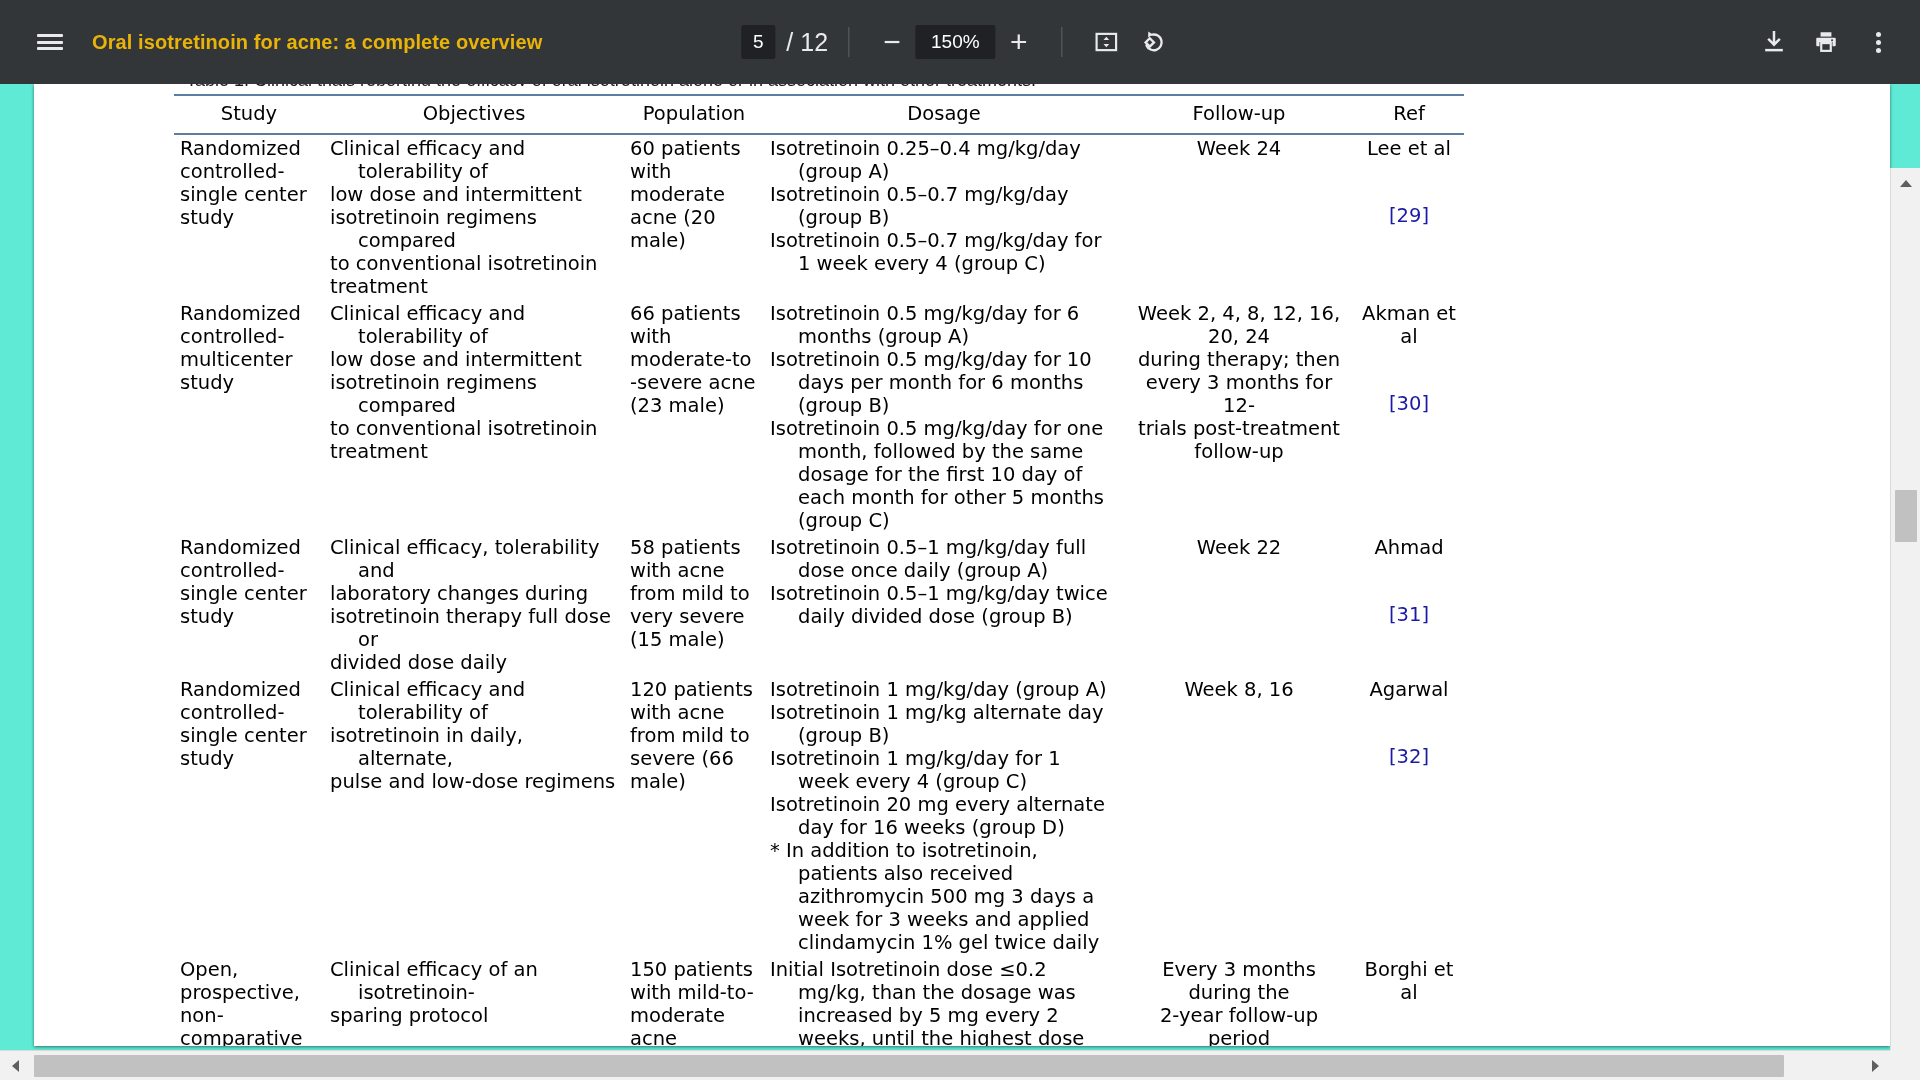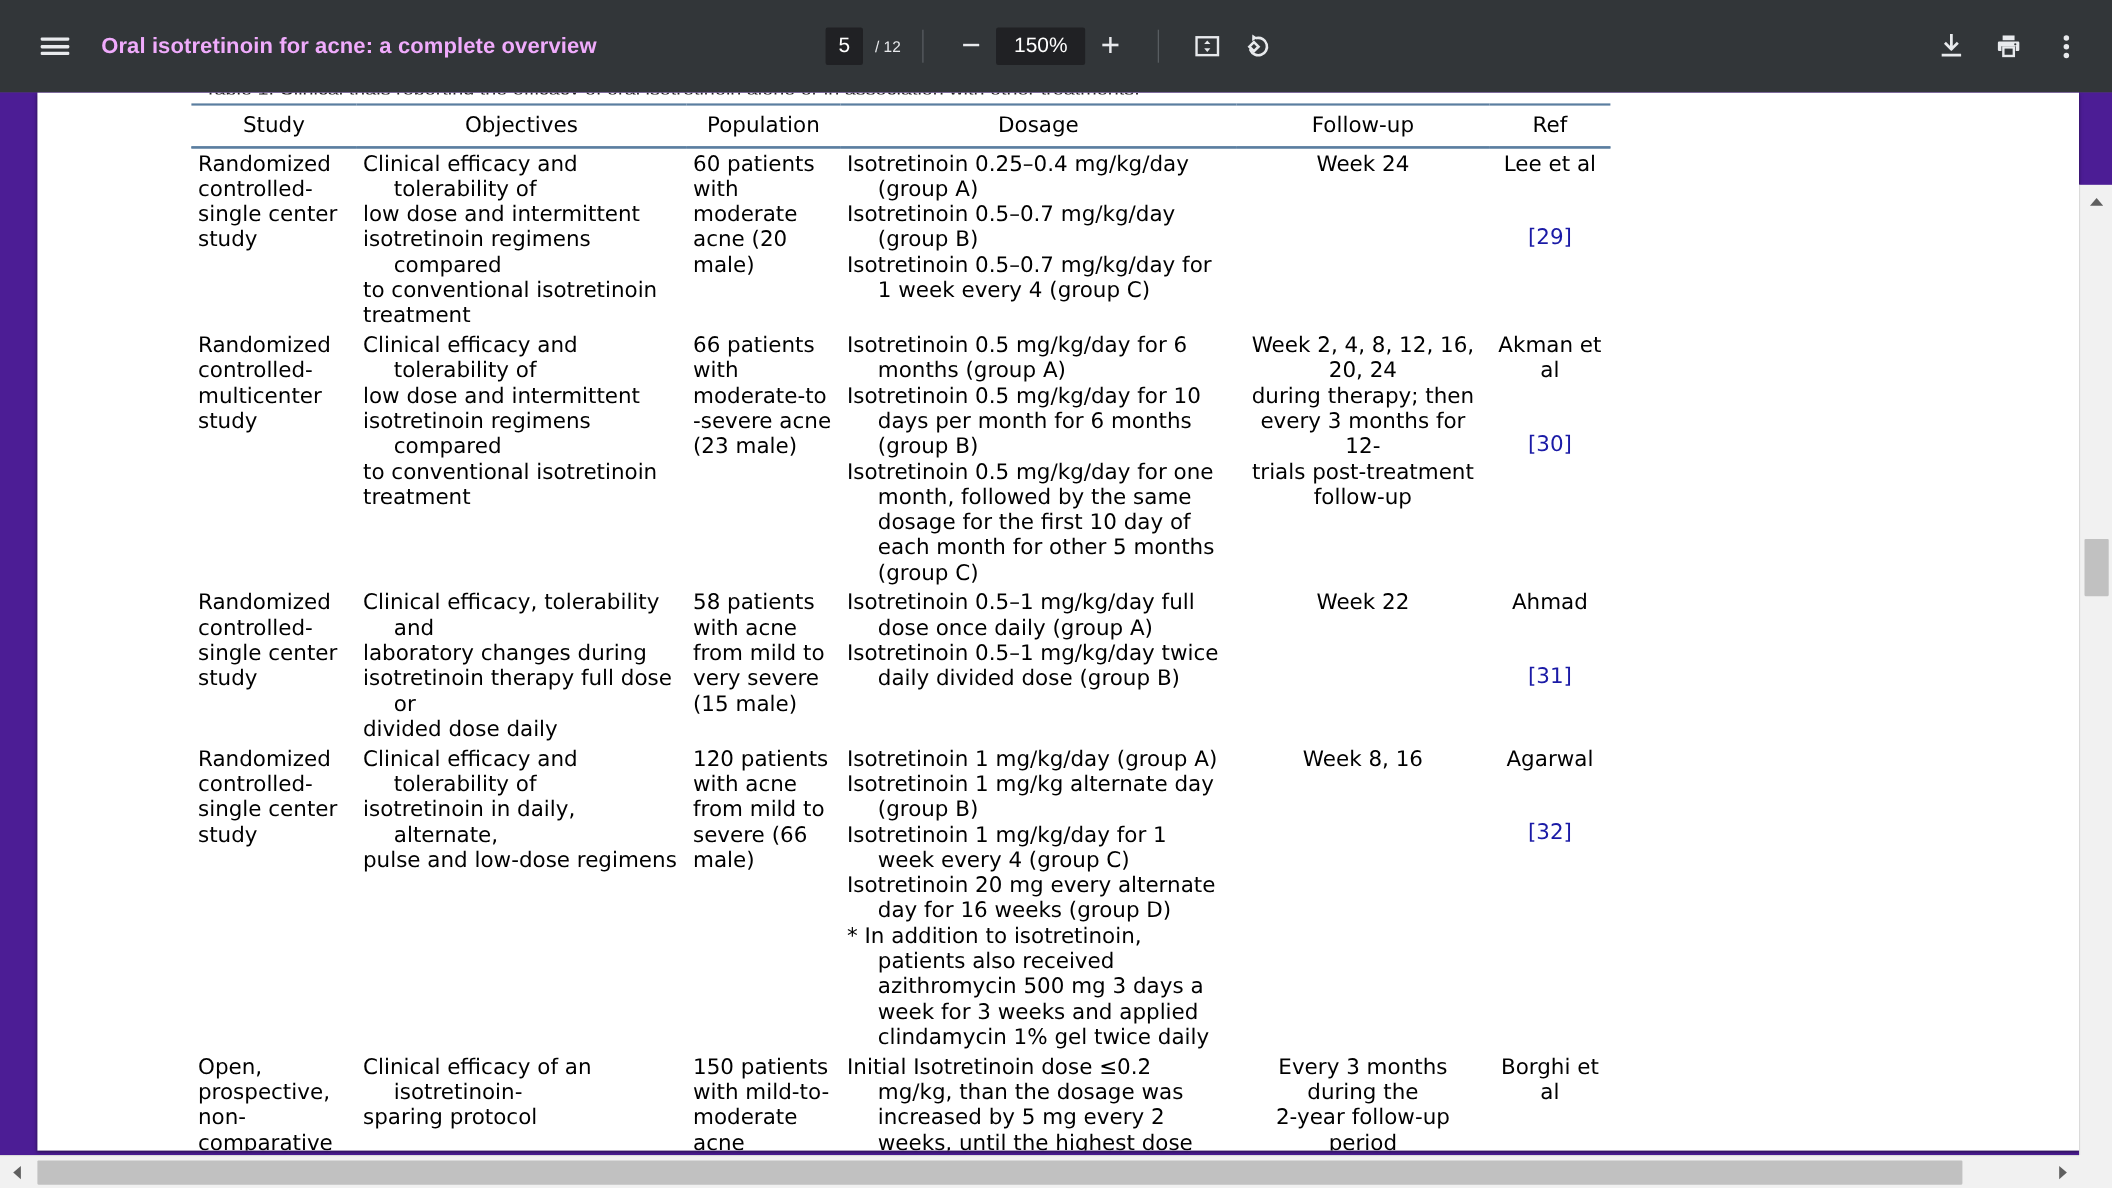--- a/index.html
+++ b/index.html
@@ -30,40 +30,40 @@
   .hamburger span {
     display: block; width: 26px; height: 3px; background: #e8eaed;
     margin: 3.4px 0; border-radius: 1px;
   }
   #doc-title {
     margin-left: 18px;
     font-size: 20px;
     font-weight: bold;
     letter-spacing: 0.1px;
     white-space: nowrap;
-    color: #f0abfc;
+    color: #eab308;
   }
   #center-controls {
     position: absolute; left: 50%; top: 0;
     transform: translateX(-50%);
     height: 84px;
     display: flex; align-items: center; gap: 0px;
   }
   .pageno-box {
     background: #202124;
     color: #ffffff;
     width: 34px; height: 34px;
     display: flex; align-items: center; justify-content: center;
     font-size: 19px;
     border: 1px solid #202124;
     border-radius: 2px;
     cursor: text;
   }
   .page-total {
-    font-size: 14px; color: #e8eaed;
+    font-size: 25px; color: #e8eaed;
     margin-left: 11px;
     white-space: nowrap;
   }
   .tb-sep {
     width: 1px; height: 30px;
     background: #5f6368;
     margin: 0 20px;
   }
   .zoom-minus, .zoom-plus {
     font-size: 30px; line-height: 1;
@@ -89,21 +89,21 @@
   }
   .kebab span {
     display: block; width: 5px; height: 5px; border-radius: 50%;
     background: #e8eaed; margin: 3px 0;
   }
 
   
   #viewer {
     position: absolute; left: 0; top: 84px;
     width: 1920px; height: 996px;
-    background: #4c1d95;
+    background: #5eead4;
     overflow: hidden;
   }
   
   #page {
     position: absolute;
     left: 34px; top: 0px;
     width: 1856px;
     height: 962px;
     background: #ffffff;
     box-shadow: 0 1px 3px rgba(0,0,0,0.5);

